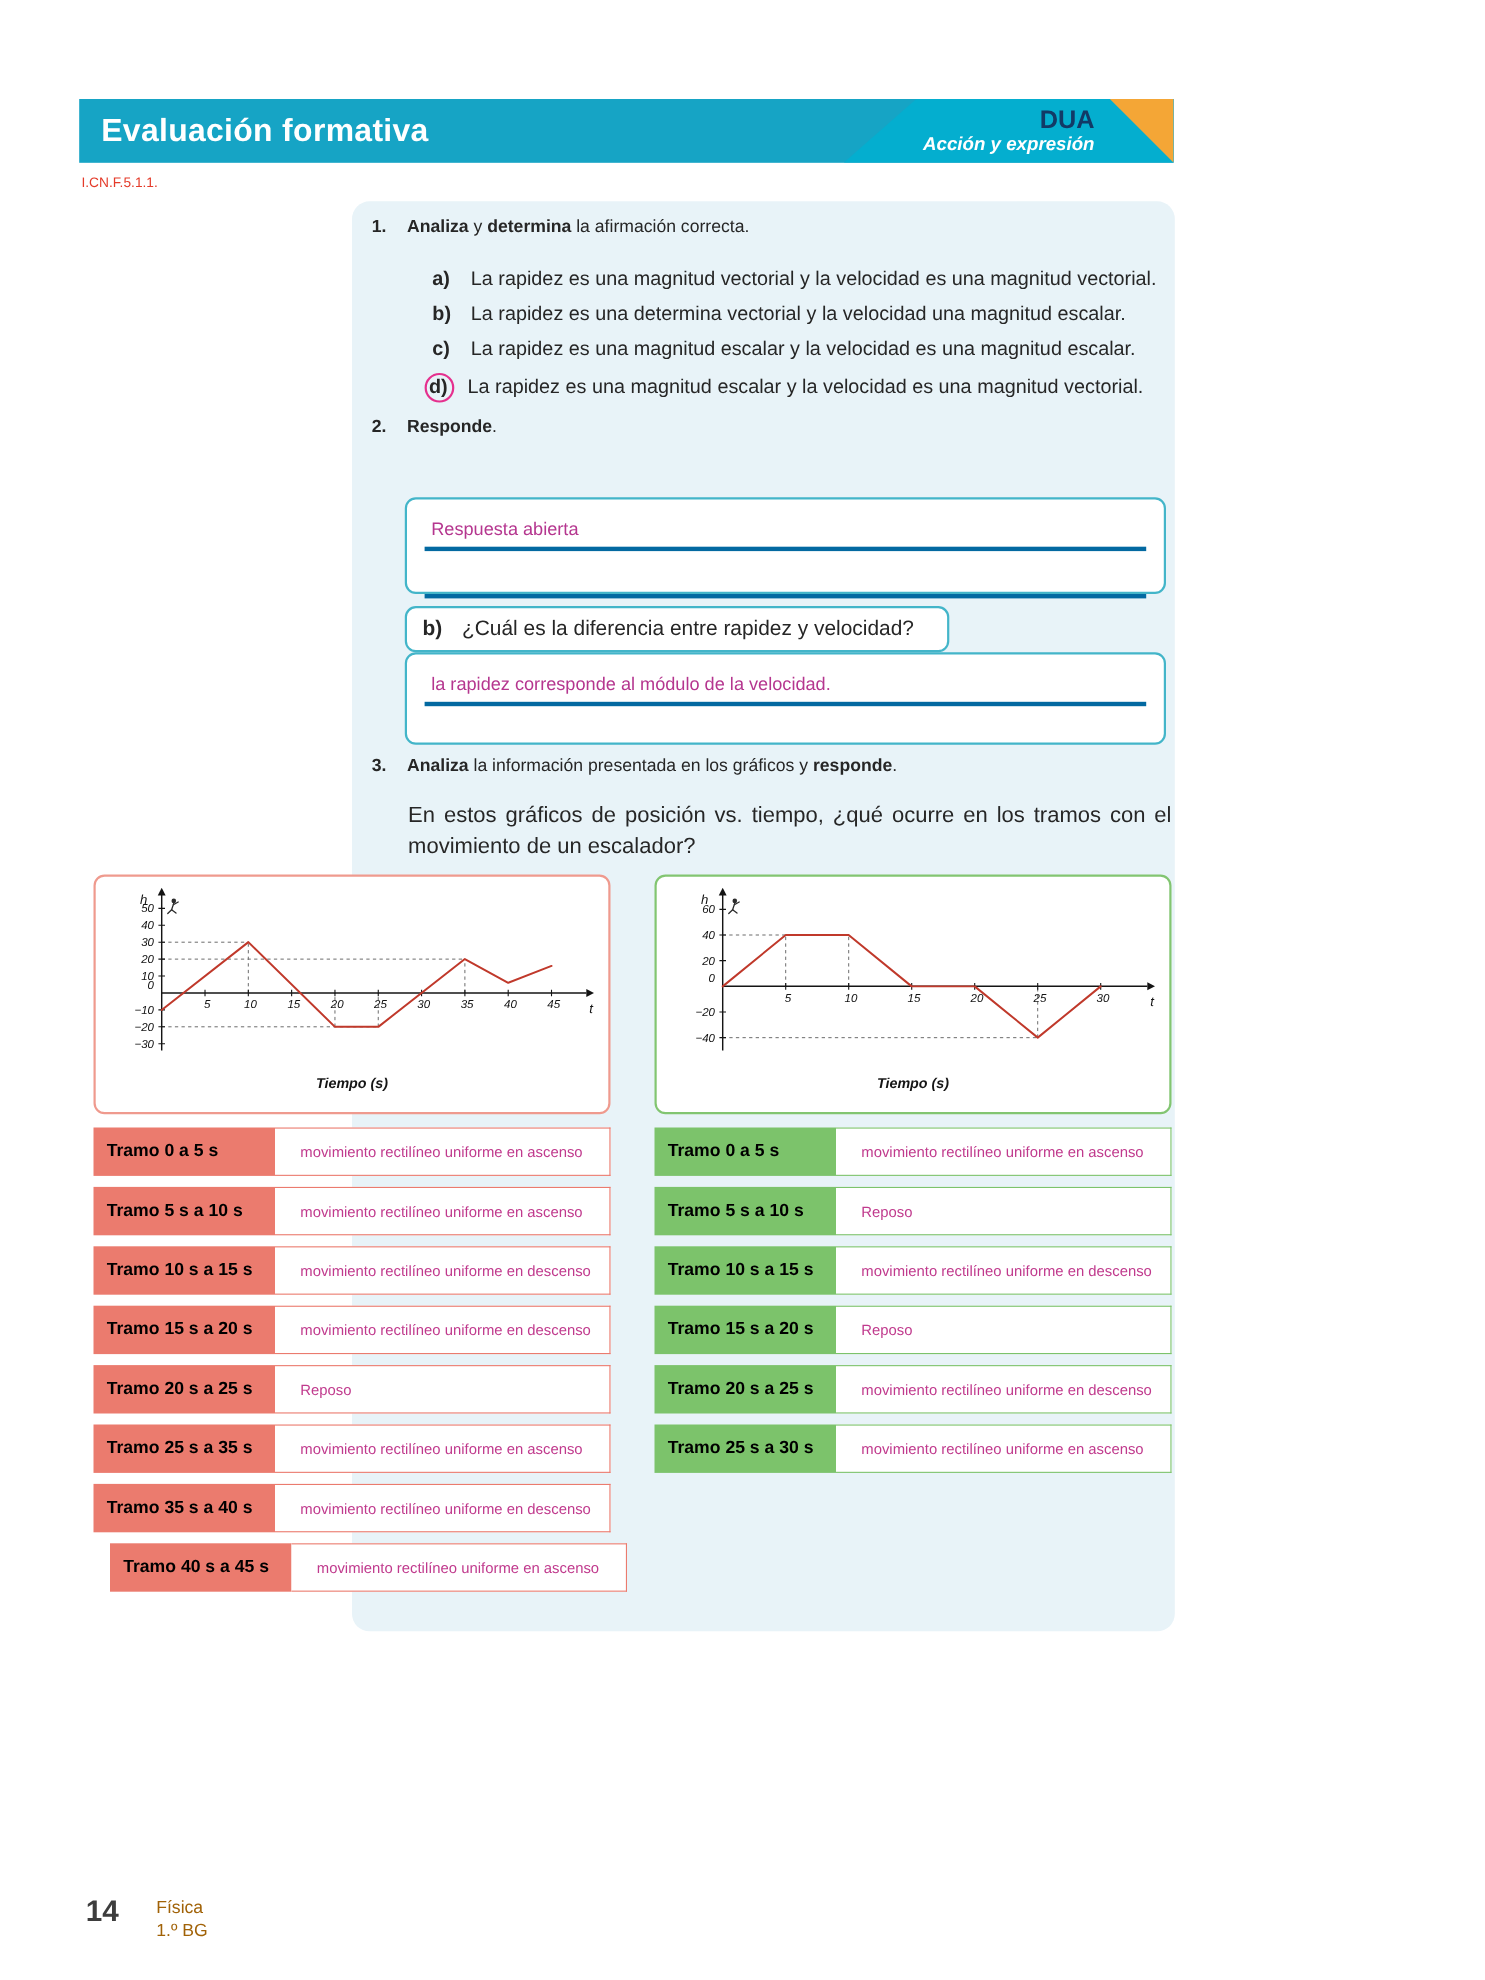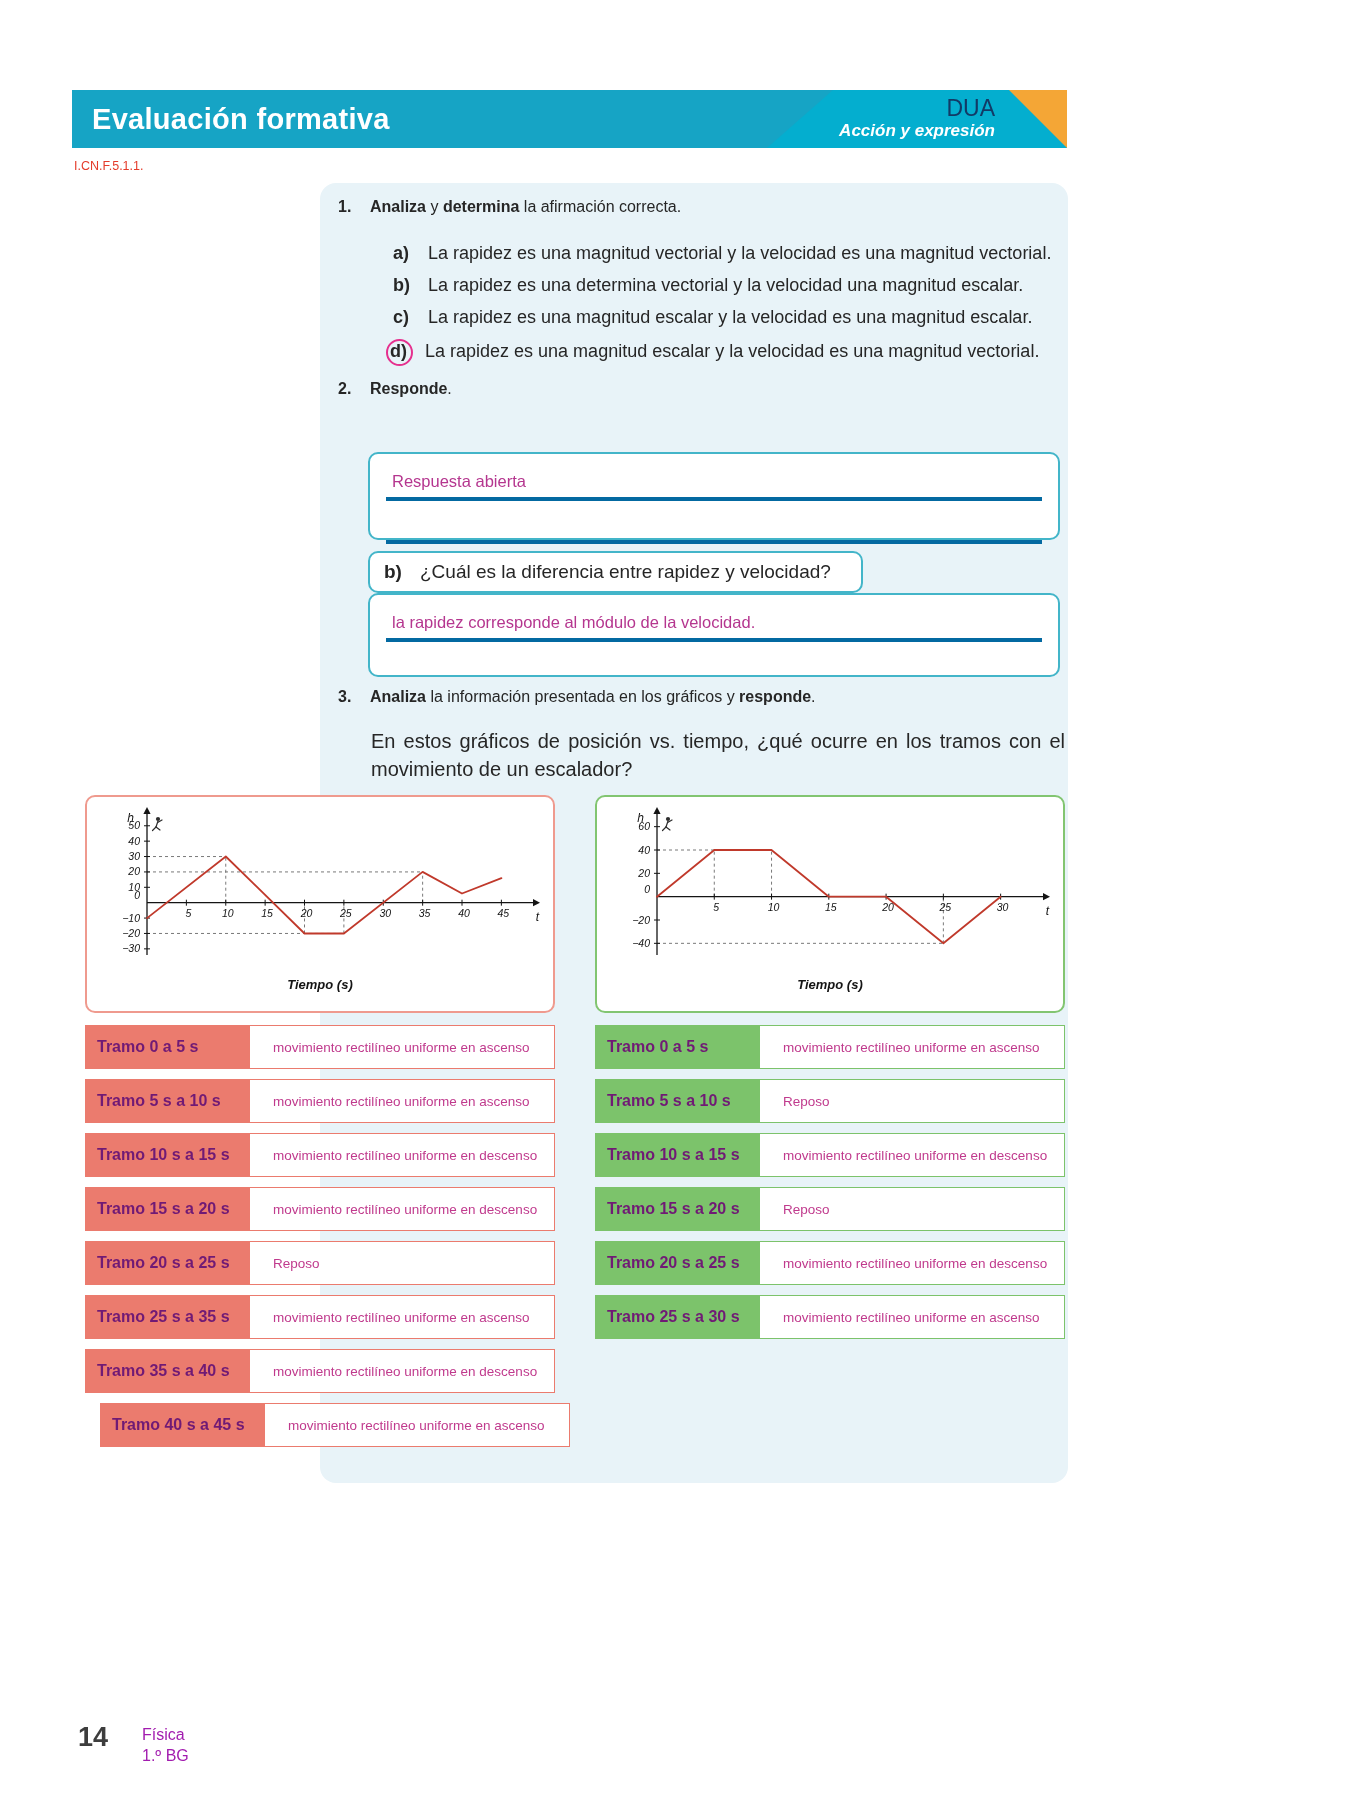--- a/index.html
+++ b/index.html
@@ -5,21 +5,21 @@
   html,body{margin:0;padding:0;background:#ffffff;}
   body{font-family:"Liberation Sans",sans-serif;}
   .page{position:relative;width:1350px;height:1800px;background:#ffffff;overflow:hidden;}
 
   
   .banner{position:absolute;left:72px;top:90px;width:995px;height:58px;background:#16a4c5;}
   .banner-right{position:absolute;right:0;top:0;width:300px;height:100%;background:#04aecf;clip-path:polygon(22% 0,100% 0,100% 100%,0 100%);}
   .banner-corner{position:absolute;right:0;top:0;width:58px;height:100%;background:#f4a636;clip-path:polygon(0 0,100% 0,100% 100%);}
   .banner-title{position:absolute;left:20px;top:0;line-height:58px;font-size:29px;font-weight:bold;color:#ffffff;letter-spacing:0.3px;}
   .banner-badge{position:absolute;right:72px;top:5px;text-align:right;line-height:1.15;}
-  .dua{font-size:23px;font-weight:normal;color:#123a66;}
+  .dua{font-size:23px;font-weight:bold;color:#123a66;}
   .dua-sub{font-size:17px;font-weight:bold;color:#ffffff;font-style:italic;}
   .code{position:absolute;left:74px;top:159px;font-size:12.5px;color:#e43b2a;}
 
   
   .panel{position:absolute;left:320px;top:183px;width:748px;height:1300px;background:#e8f3f8;border-radius:16px;}
 
   
   .q-head{position:absolute;font-size:16px;color:#262626;white-space:nowrap;}
   .q-num{font-weight:bold;display:inline-block;width:32px;}
   .q-head b{font-weight:bold;}
@@ -37,30 +37,30 @@
 
   
   .gbox{position:absolute;top:795px;width:470px;height:218px;background:#ffffff;border-radius:10px;box-sizing:border-box;}
   .gbox-red{left:85px;border:2px solid #ef9a8e;}
   .gbox-green{left:595px;border:2px solid #82c571;}
   .gbox svg{display:block;margin:10px auto 0;}
   .gcaption{text-align:center;font-size:13px;font-weight:bold;font-style:italic;color:#151515;margin-top:2px;}
 
   
   .trow{position:absolute;display:flex;height:44px;width:470px;}
-  .tlabel{width:165px;display:flex;align-items:center;padding-left:12px;box-sizing:border-box;color:#701a75;font-weight:bold;font-size:16px;white-space:nowrap;}
+  .tlabel{width:165px;display:flex;align-items:center;padding-left:12px;box-sizing:border-box;color:#000000;font-weight:bold;font-size:16px;white-space:nowrap;}
   .tvalue{flex:1;display:flex;align-items:center;padding-left:23px;background:#ffffff;font-size:13.5px;color:#c03a8d;box-sizing:border-box;white-space:nowrap;overflow:hidden;}
   .t-red .tlabel{background:#eb7b6e;}
   .t-red .tvalue{border:1.5px solid #eb7b6e;border-left:none;}
   .t-green .tlabel{background:#7cc36b;}
   .t-green .tvalue{border:1.5px solid #7cc36b;border-left:none;}
 
   
   .footer-num{position:absolute;left:78px;top:1722px;font-size:27px;font-weight:bold;color:#3d3d3d;}
-  .footer-meta{position:absolute;left:142px;top:1724px;font-size:16px;color:#a21caf;line-height:21px;}
+  .footer-meta{position:absolute;left:142px;top:1724px;font-size:16px;color:#a16207;line-height:21px;}
 </style>
 </head>
 <body>
 
 <div class="page">
 
   <div class="banner">
     <div class="banner-right"></div>
     <div class="banner-corner"></div>
     <div class="banner-title">Evaluación formativa</div>

